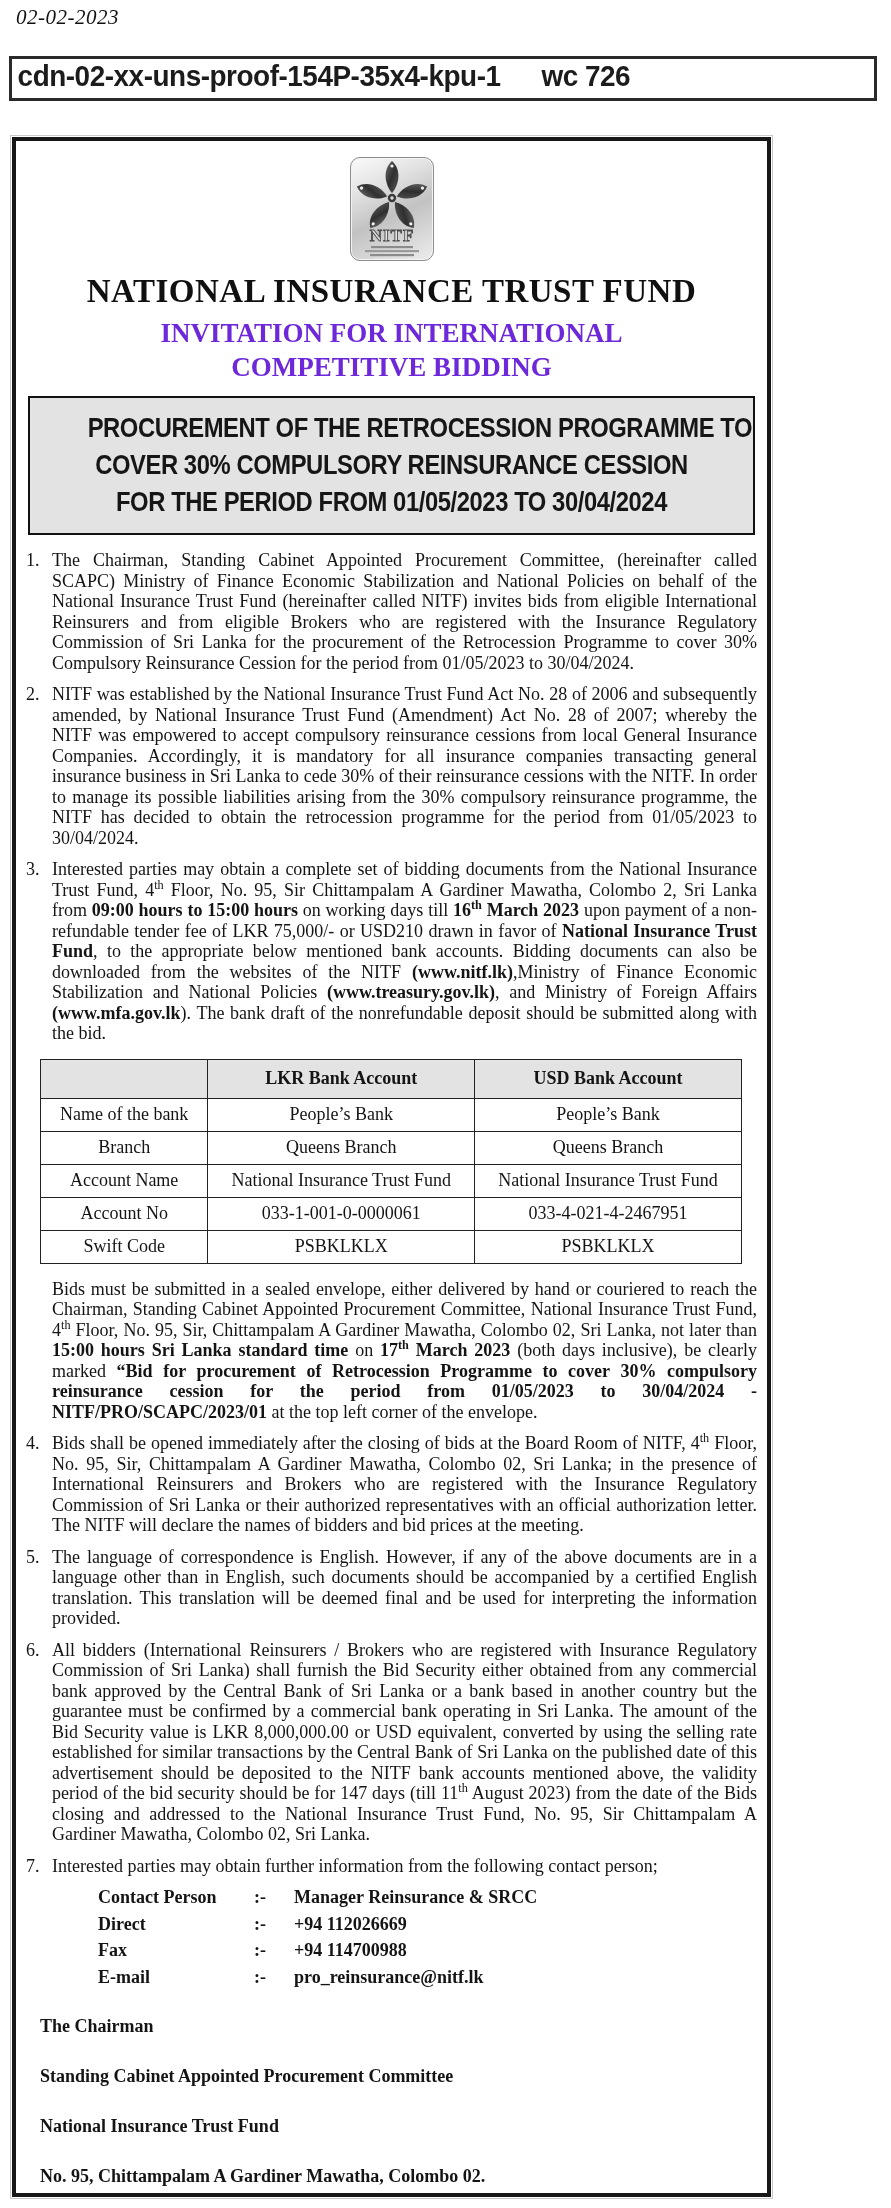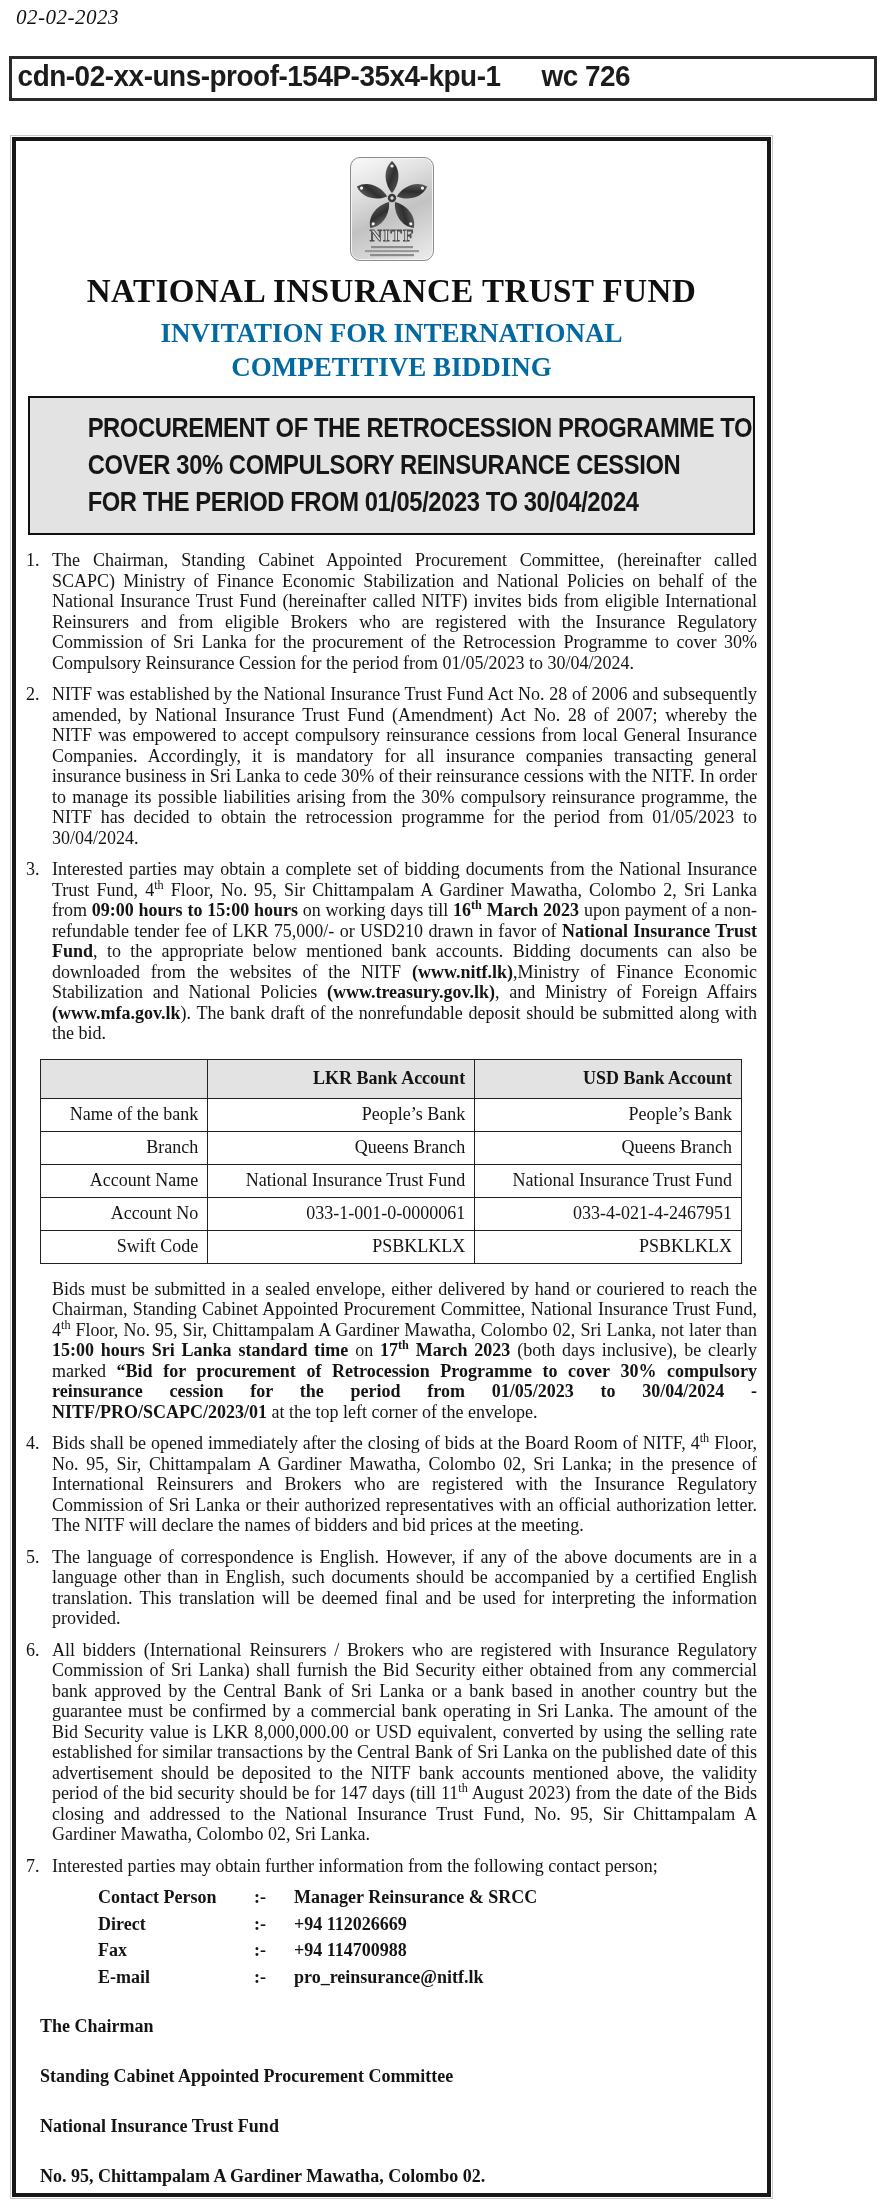--- a/index.html
+++ b/index.html
@@ -37,45 +37,45 @@
     background:linear-gradient(155deg,#fbfbfb 0%,#e2e2e2 28%,#c2c2c2 55%,#ededed 100%);
     box-shadow:inset 0 0 0 1px #f4f4f4;
     display:block;
   }
   .org-title{
     text-align:center;font-weight:bold;font-size:33px;letter-spacing:.5px;
     margin:12px 0 0;white-space:nowrap;color:#101010;
   }
   .subtitle{
     text-align:center;font-weight:bold;font-size:27px;line-height:34px;
-    margin-top:6px;color:#0369a1;
+    margin-top:6px;color:#6d28d9;
   }
   .notice{
     margin:12px 2px 0;border:2px solid #111;background:#e3e3e3;
-    padding:11px 4px 13px;
+    padding:11px 4px 13px;text-align:center;
   }
   .notice-line{
     display:block;font-family:"Liberation Sans", sans-serif;font-weight:bold;
     font-size:28px;line-height:37px;letter-spacing:-.5px;white-space:nowrap;
     transform:scaleX(.85);transform-origin:center;color:#161616;
   }
   
   .items{margin-top:15px;font-size:18px;line-height:20.5px;}
   .item{display:flex;margin-bottom:11px;}
   .item .num{flex:none;width:26px;}
   .item .txt{flex:1;text-align:justify;}
   .b{font-weight:bold;}
   sup{font-size:68%;line-height:0;vertical-align:super;}
   
   table.bank{
     border-collapse:collapse;margin:15px 0 15px 14px;width:702px;
     font-size:18px;table-layout:fixed;
   }
   table.bank th,table.bank td{
-    border:1.5px solid #222;padding:4px 9px;text-align:right;vertical-align:middle;
+    border:1.5px solid #222;padding:4px 9px;text-align:center;vertical-align:middle;
   }
   table.bank th{background:#e3e3e3;font-weight:bold;height:30px;}
   table.bank td{height:24px;background:#fff;}
   .col-label{width:158px;}
   .col-lkr{width:252px;}
   .col-usd{width:252px;}
   .post-para{
     margin:0 0 11px 26px;text-align:justify;font-size:18px;line-height:20.5px;
   }
   

